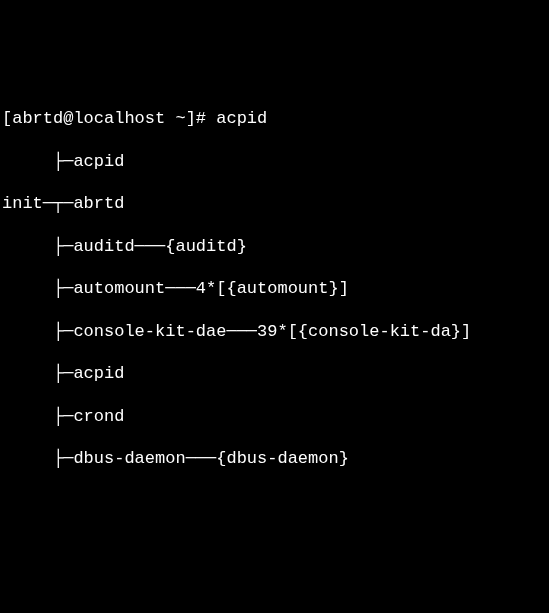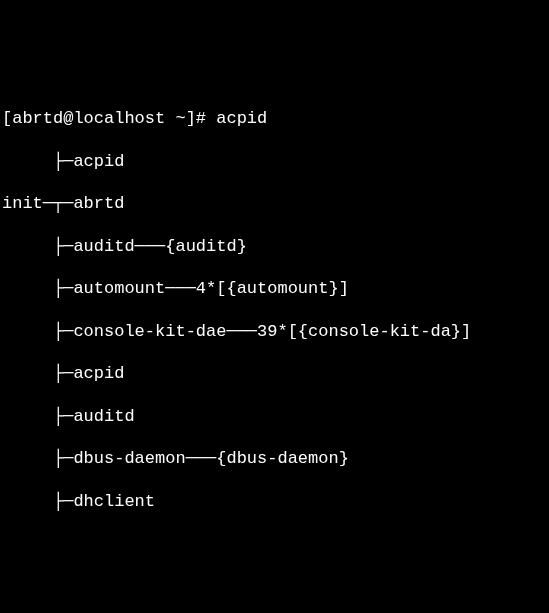--- a/index.html
+++ b/index.html
@@ -30,23 +30,22 @@
 
 
 <div class="terminal">
 <span class="line"><span>[abrtd@localhost ~]# </span><span>acpid</span></span>
 <span class="line">     ├─acpid</span>
 <span class="line">init─┬─abrtd</span>
 <span class="line">     ├─auditd───{auditd}</span>
 <span class="line">     ├─automount───4*[{automount}]</span>
 <span class="line">     ├─console-kit-dae───39*[{console-kit-da}]</span>
 <span class="line">     ├─acpid</span>
-<span class="line">     ├─auditd</span>
+<span class="line">     ├─crond</span>
 <span class="line">     ├─dbus-daemon───{dbus-daemon}</span>
-<span class="line">     ├─dhclient</span>
 
 
 
 
 
 
 
 
 
 

